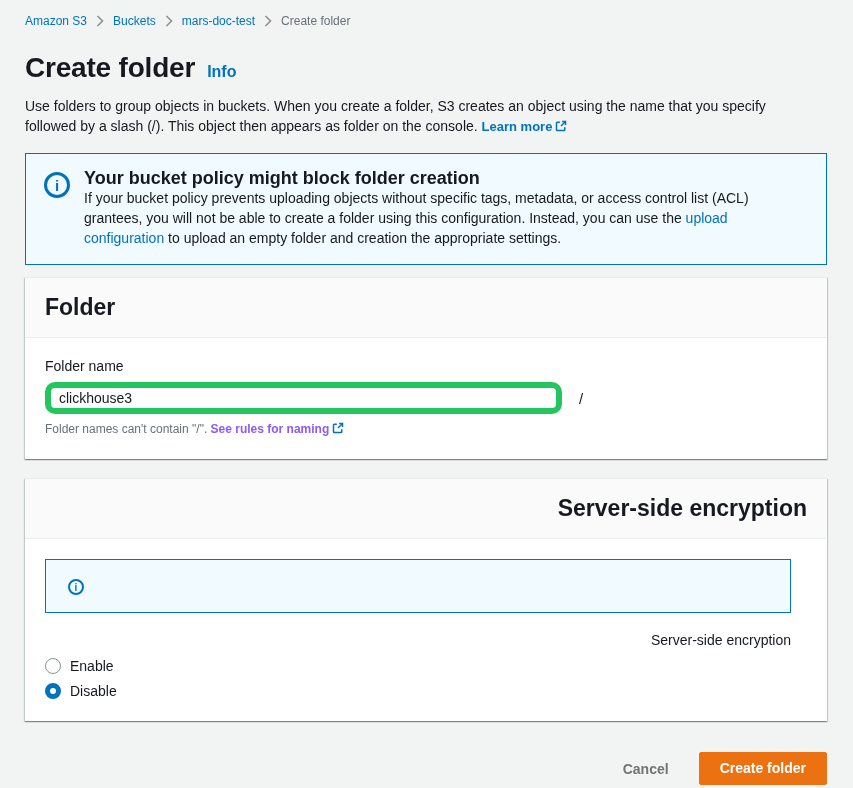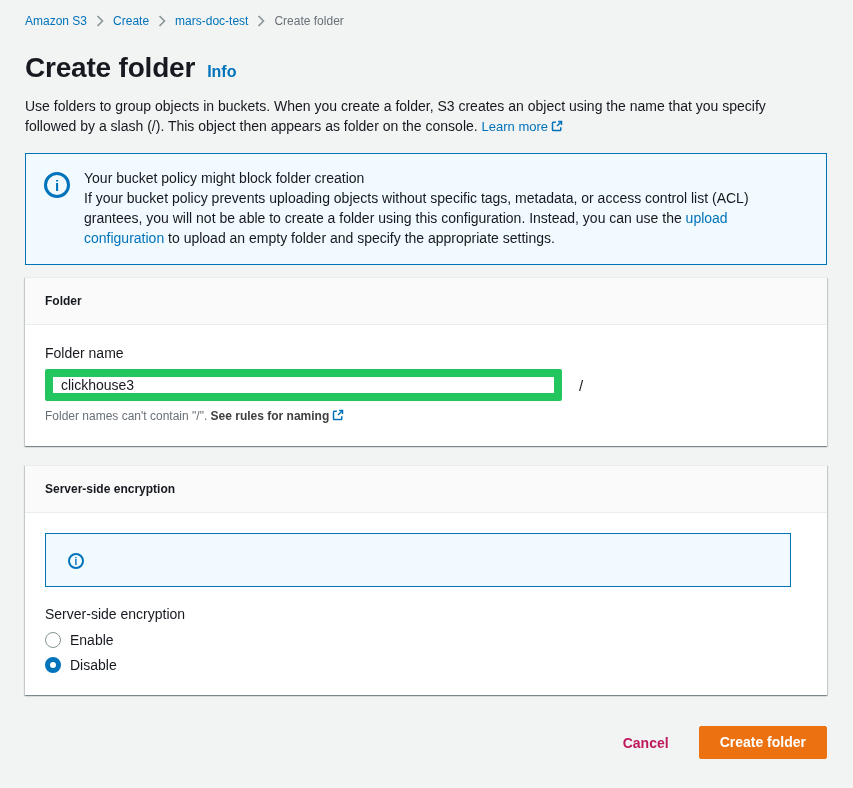--- a/index.html
+++ b/index.html
@@ -16,21 +16,21 @@
   .breadcrumb a { color: #0073bb; text-decoration: none; cursor: pointer; }
   .breadcrumb .crumb-sep { margin: 0 9px; display: inline-flex; align-items: center; }
   .breadcrumb .current { color: #687078; }
 
   
   .title-row { display: flex; align-items: baseline; margin-top: 22px; }
   h1 { font-size: 28px; font-weight: 700; letter-spacing: -0.2px; }
   .info-link { font-size: 16px; font-weight: 700; color: #0073bb; text-decoration: none; margin-left: 12px; cursor: pointer; }
 
   .description { margin-top: 12px; font-size: 14px; line-height: 20px; max-width: 792px; color: #16191f; }
-  a.learn-more { color: #0073bb; font-weight: 400; font-size: 13px; text-decoration: none; cursor: pointer; white-space: nowrap; }
+  a.learn-more { color: #0073bb; font-weight: 700; font-size: 13px; text-decoration: none; cursor: pointer; white-space: nowrap; }
   .ext-icon { display: inline-block; vertical-align: -1px; margin-left: 3px; }
 
   
   .alert {
     margin-top: 15px;
     border: 1px solid #0073bb;
     background: #f1faff;
     padding: 14px 16px 16px 16px;
     display: flex;
     align-items: flex-start;
@@ -39,58 +39,58 @@
     flex: 0 0 auto;
     width: 26px; height: 26px;
     border: 3px solid #0073bb;
     border-radius: 50%;
     color: #0073bb;
     font-weight: 900;
     font-size: 15px;
     display: flex; align-items: center; justify-content: center;
     margin: 4px 14px 0 2px;
   }
-  .alert-title { font-size: 14px; font-weight: 400; line-height: 20px; }
+  .alert-title { font-size: 18px; font-weight: 700; line-height: 20px; }
   .alert-body { font-size: 14px; line-height: 20px; max-width: 700px; }
   .alert-body a { color: #0073bb; text-decoration: none; cursor: pointer; }
 
   
   .card {
     background: #ffffff;
     border-top: 1px solid #eaeded;
     box-shadow: 0 1px 1px 0 rgba(0,28,36,.3), 1px 1px 1px 0 rgba(0,28,36,.15), -1px 1px 1px 0 rgba(0,28,36,.15);
   }
   .card-folder { margin-top: 12px; }
-  .card-encryption { margin-top: 19px; }
+  .card-encryption { margin-top: 19px; text-align: right; }
   .card-header {
     background: #fafafa;
     border-bottom: 1px solid #eaeded;
     padding: 16px 20px;
   }
-  .card-header h2 { font-size: 12px; font-weight: 700; }
+  .card-header h2 { font-size: 23px; font-weight: 700; }
   .card-body { padding: 20px 36px 22px 20px; }
 
   
   .field-label { font-size: 14px; color: #16191f; margin-bottom: 8px; }
   .input-row { display: flex; align-items: center; }
   .text-input {
     width: 517px;
     height: 32px;
-    border: 8px solid #22c55e;
-    border-radius: 2px;
+    border: 6px solid #22c55e;
+    border-radius: 10px;
     padding: 0 8px;
     font-size: 14px;
     font-family: "Liberation Sans", "DejaVu Sans", sans-serif;
     color: #16191f;
     background: #fff;
     outline: none;
   }
   .slash-suffix { margin-left: 17px; font-size: 15px; color: #16191f; }
   .helper-row { margin-top: 8px; font-size: 12px; color: #687078; }
-  .helper-row a { color: #404040; font-weight: 700; text-decoration: none; cursor: pointer; }
+  .helper-row a { color: #8b5cf6; font-weight: 700; text-decoration: none; cursor: pointer; }
 
   
   .inner-info {
     border: 1px solid #0073bb;
     background: #f1faff;
     padding: 17px 16px;
     display: flex;
     align-items: flex-start;
     margin-bottom: 19px;
   }
@@ -123,21 +123,21 @@
   
   .footer-actions {
     margin-top: 31px;
     display: flex;
     justify-content: flex-end;
     align-items: center;
   }
   .cancel-btn {
     background: none; border: none;
     font-family: "Liberation Sans", "DejaVu Sans", sans-serif;
-    font-size: 14px; font-weight: 700; color: #be185d;
+    font-size: 14px; font-weight: 700; color: #737373;
     cursor: pointer;
     padding: 6px 4px;
     margin-right: 26px;
   }
   .primary-btn {
     background: #ec7211;
     border: 1px solid #ec7211;
     border-radius: 2px;
     color: #ffffff;
     font-family: "Liberation Sans", "DejaVu Sans", sans-serif;
@@ -151,21 +151,21 @@
 
 <div class="page">
 
   <nav class="breadcrumb">
     <a>Amazon S3</a>
     <span class="crumb-sep">
       <svg width="8" height="12" viewBox="0 0 8 12">
           <path d="M1.5 1 L6.5 6 L1.5 11" stroke="#879596" stroke-width="1.6" fill="none"></path>
         </svg>
     </span>
-    <a>Create</a>
+    <a>Buckets</a>
     <span class="crumb-sep">
       <svg width="8" height="12" viewBox="0 0 8 12">
           <path d="M1.5 1 L6.5 6 L1.5 11" stroke="#879596" stroke-width="1.6" fill="none"></path>
         </svg>
     </span>
     <a>mars-doc-test</a>
     <span class="crumb-sep">
       <svg width="8" height="12" viewBox="0 0 8 12">
           <path d="M1.5 1 L6.5 6 L1.5 11" stroke="#879596" stroke-width="1.6" fill="none"></path>
         </svg>
@@ -184,21 +184,21 @@
             <path d="M13 9.5 V13 a1 1 0 0 1 -1 1 H3 a1 1 0 0 1 -1 -1 V4 a1 1 0 0 1 1 -1 h3.5" stroke="#0073bb" stroke-width="2" fill="none"></path>
             <path d="M9.5 2 H14 V6.5" stroke="#0073bb" stroke-width="2" fill="none"></path>
             <path d="M14 2 L8 8" stroke="#0073bb" stroke-width="2" fill="none"></path>
           </svg></span></a>
   </p>
 
   <div class="alert">
     <div class="alert-icon-big">i</div>
     <div>
       <div class="alert-title">Your bucket policy might block folder creation</div>
-      <div class="alert-body"><span>If your bucket policy prevents uploading objects without specific tags, metadata, or access control list (ACL) grantees, you will not be able to create a folder using this configuration. Instead, you can use the </span><a>upload configuration</a><span> to upload an empty folder and specify the appropriate settings.</span></div>
+      <div class="alert-body"><span>If your bucket policy prevents uploading objects without specific tags, metadata, or access control list (ACL) grantees, you will not be able to create a folder using this configuration. Instead, you can use the </span><a>upload configuration</a><span> to upload an empty folder and creation the appropriate settings.</span></div>
     </div>
   </div>
 
   <section class="card card-folder">
     <div class="card-header">
       <h2>Folder</h2>
     </div>
     <div class="card-body">
       <div class="field-label">Folder name</div>
       <div class="input-row">

